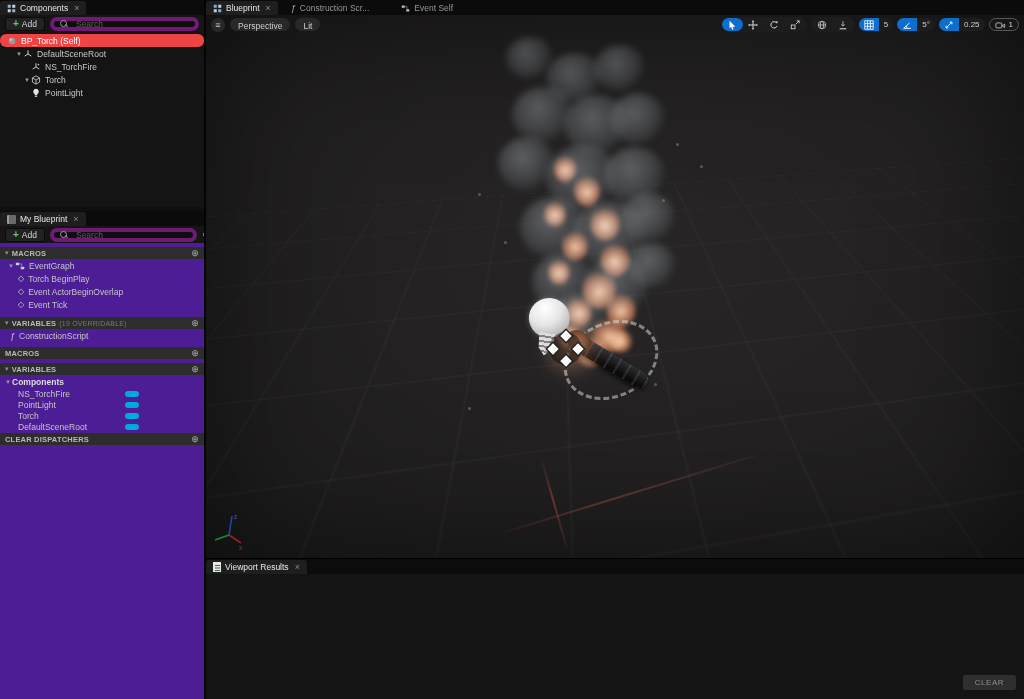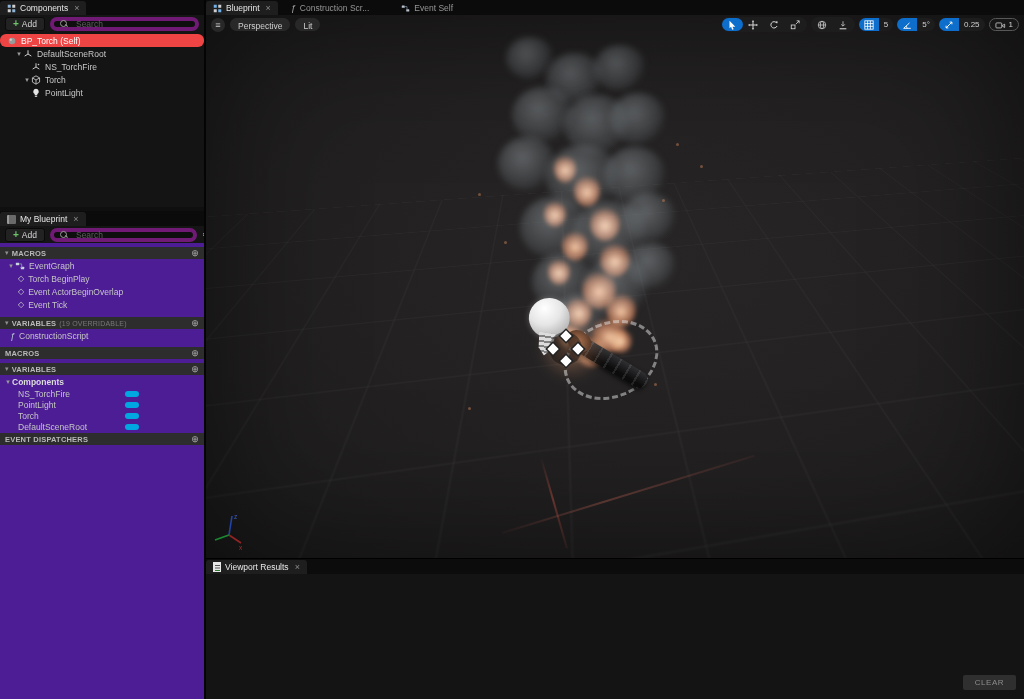--- a/index.html
+++ b/index.html
@@ -266,21 +266,21 @@
       <div class="mrow vrow" style="padding-left:18px;">
         <span>Torch</span>
         <i class="vpill"></i>
       </div>
       <div class="mrow vrow" style="padding-left:18px;">
         <span>DefaultSceneRoot</span>
         <i class="vpill"></i>
       </div>
 
       <div class="sect" style="margin-top:1px;">
-        <span>EVENT DISPATCHERS</span>
+        <span>CLEAR DISPATCHERS</span>
         <span class="addcirc">⊕</span>
       </div>
     </section>
   </aside>
 
   <div class="vsplit"></div>
 
   <main class="main">
 
     <div class="tabbar">

